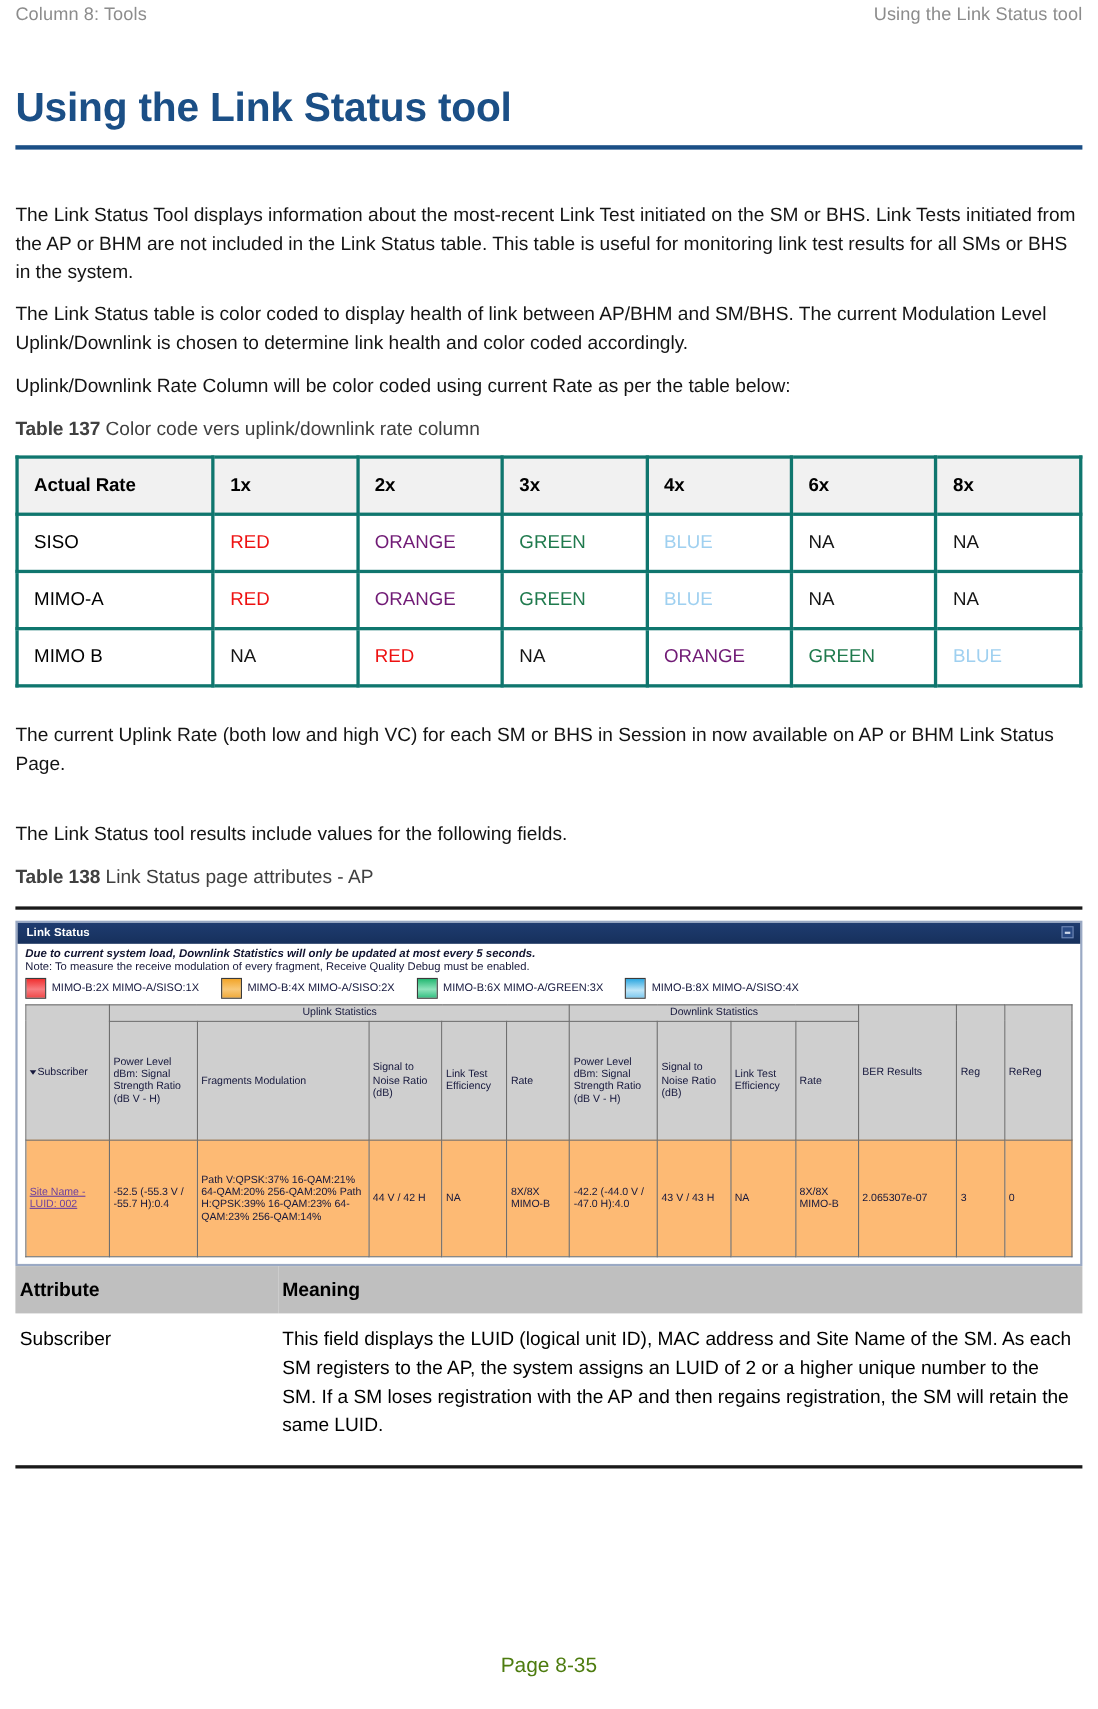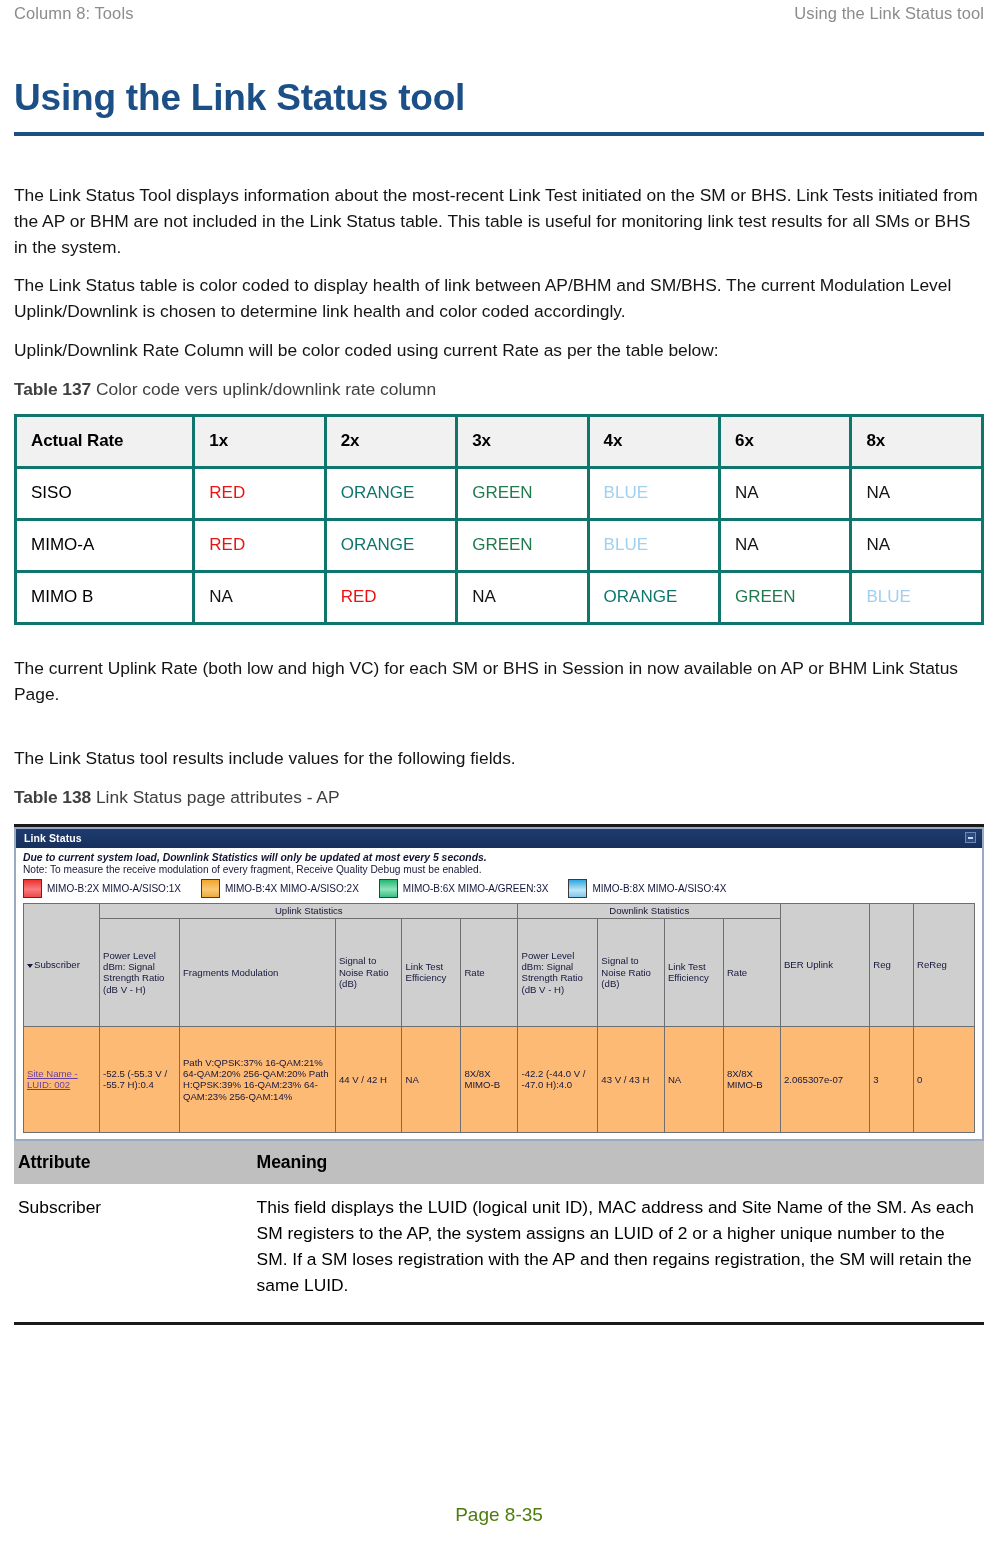--- a/index.html
+++ b/index.html
@@ -83,29 +83,30 @@
     height: 52px;
   }
   table.ratetable thead th {
     background: #f1f1f1;
     font-weight: bold;
     letter-spacing: -0.1px;
   }
   table.ratetable col.c0 { width: 17.7%; }
   table.ratetable col.cx { width: 13.05%; }
   .v-red    { color: #ee1111; font-weight: bold; }
-  .v-orange { color: #0f766e; font-weight: bold; }
+  .v-orange { color: #701a75; font-weight: bold; }
   .v-green  { color: #1f7a4d; font-weight: bold; }
   .v-blue   { color: #9fd0f0; font-weight: bold; }
   .v-na     { color: #141414; }
 
   
   .figure-wrap {
     margin-top: 16px;
     border-top: 3px solid #1a1a1a;
+    padding-top: 10px;
   }
   .lsapp {
     border: 2px solid #9aa9c4;
     background: #ffffff;
     font-family: "Liberation Sans", sans-serif;
     font-size: 9px;
     color: #12143a;
     padding: 0 0 6px 0;
   }
   .ls-titlebar {
@@ -379,21 +380,21 @@
             <col style="width:4.6%">
             <col style="width:6.4%">
           </colgroup>
           <thead>
             <tr>
               <th class="blank" rowspan="2">
                 <span class="sort-caret"></span><span>Subscriber</span>
               </th>
               <th class="grp" colspan="5">Uplink Statistics</th>
               <th class="grp" colspan="4">Downlink Statistics</th>
-              <th class="blank" rowspan="2">BER Uplink</th>
+              <th class="blank" rowspan="2">BER Results</th>
               <th class="blank" rowspan="2">Reg</th>
               <th class="blank" rowspan="2">ReReg</th>
             </tr>
             <tr>
               <th class="hdr">Power Level dBm: Signal Strength Ratio (dB V - H)</th>
               <th class="hdr">Fragments Modulation</th>
               <th class="hdr">Signal to Noise Ratio (dB)</th>
               <th class="hdr">Link Test Efficiency</th>
               <th class="hdr">Rate</th>
               <th class="hdr">Power Level dBm: Signal Strength Ratio (dB V - H)</th>

